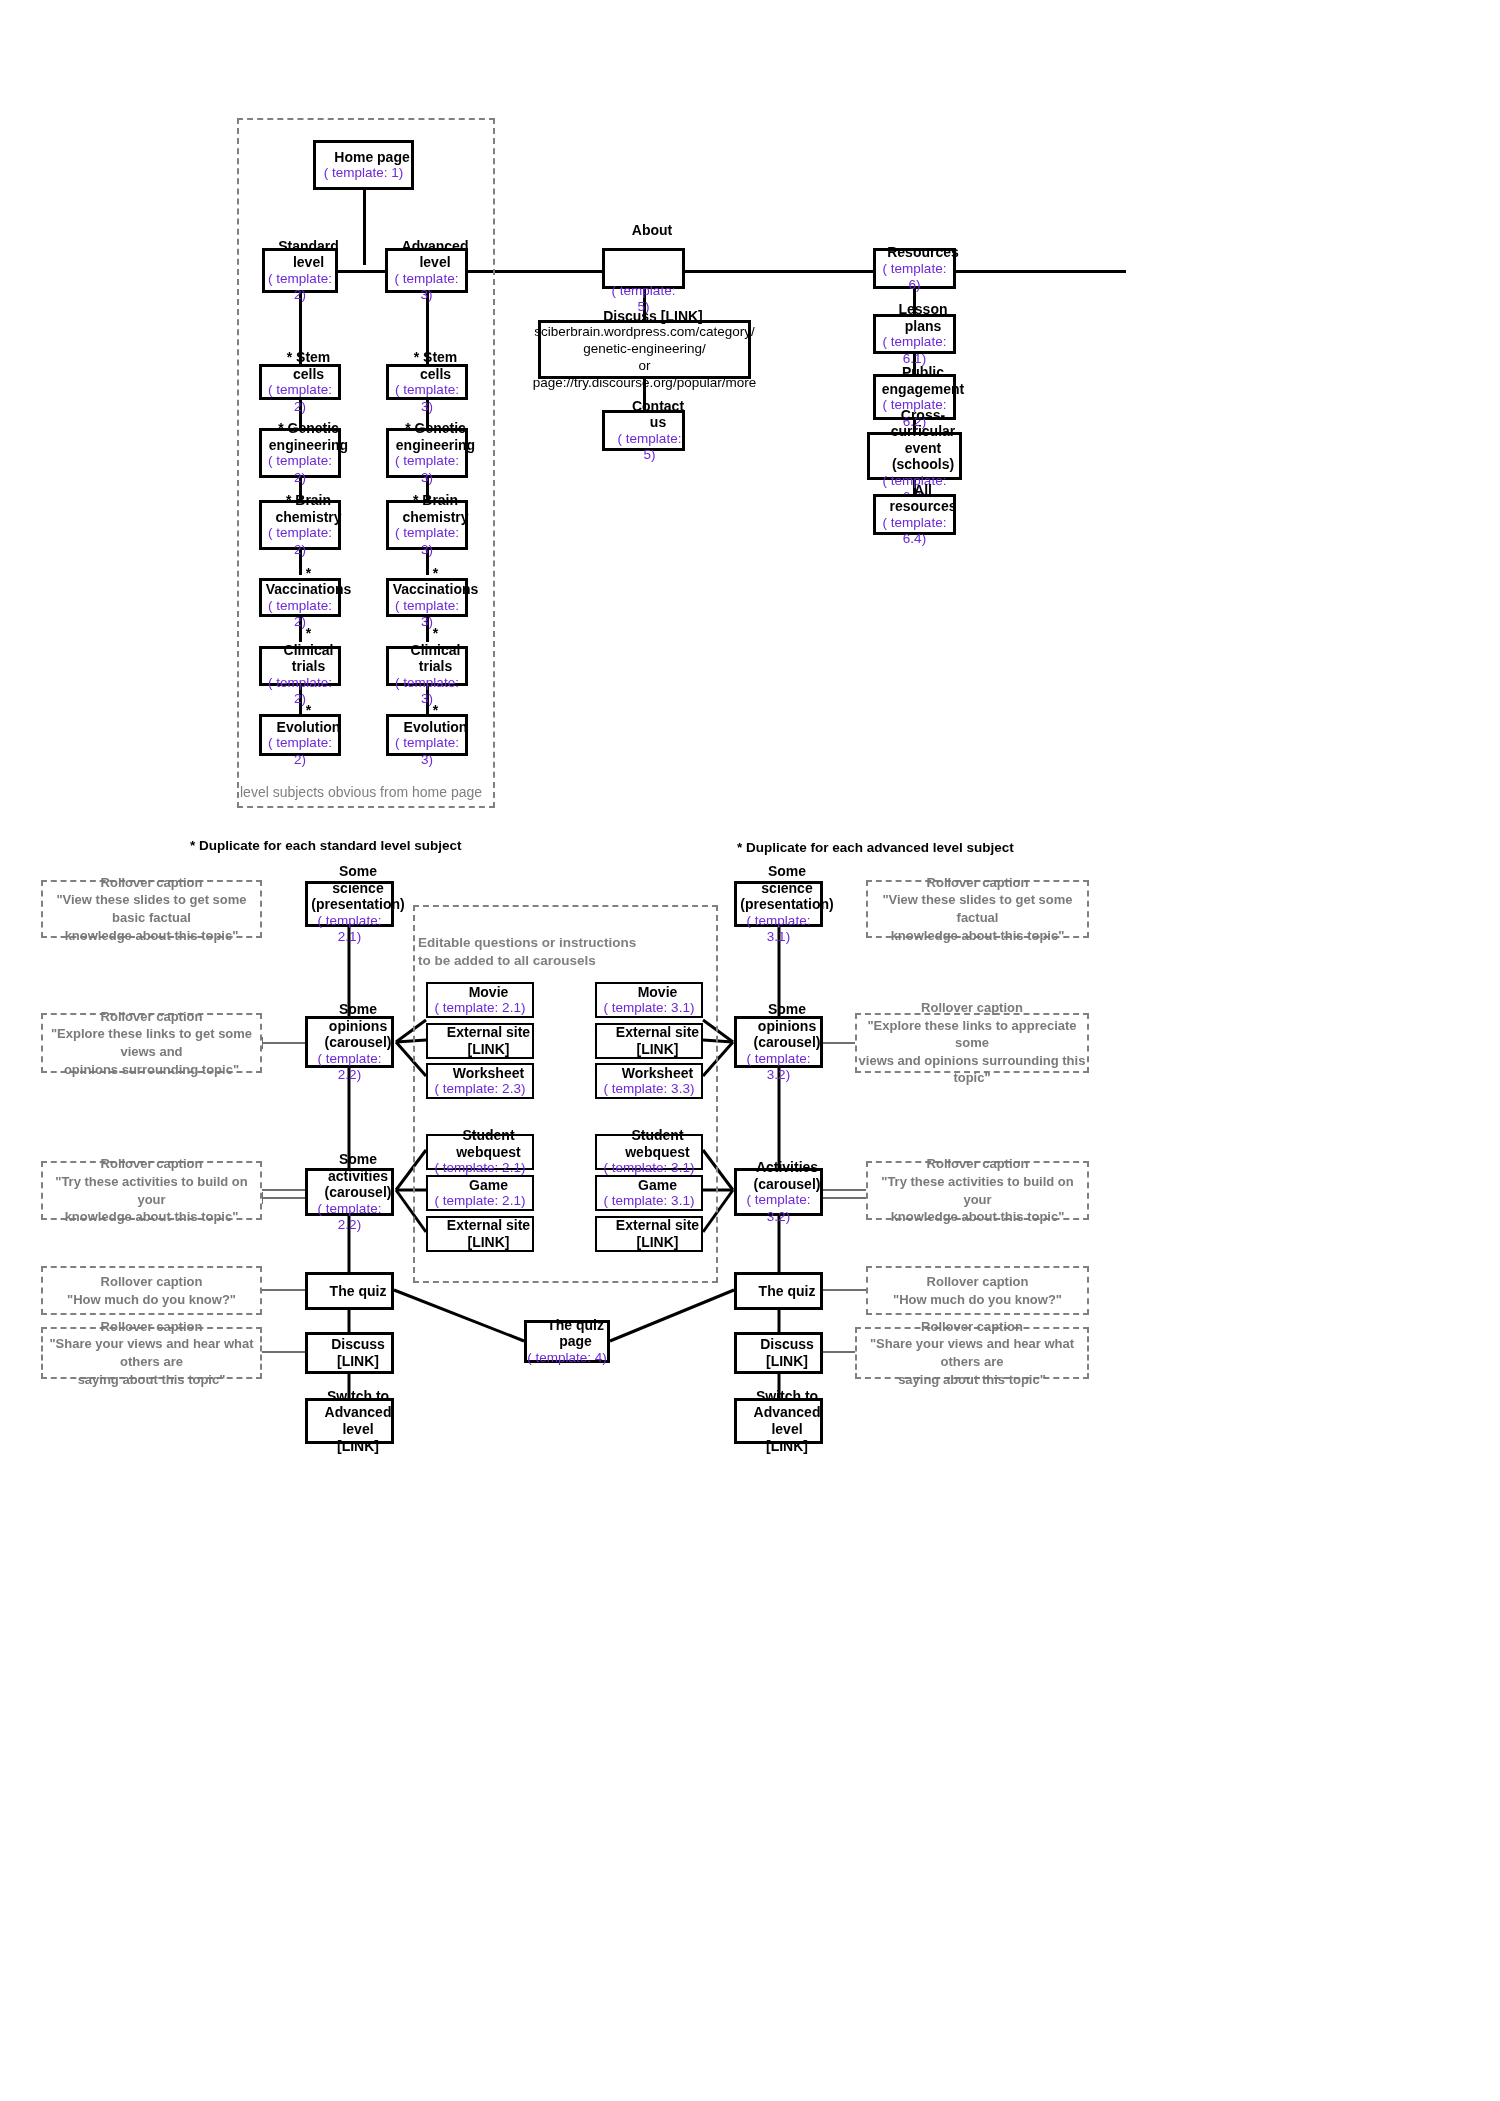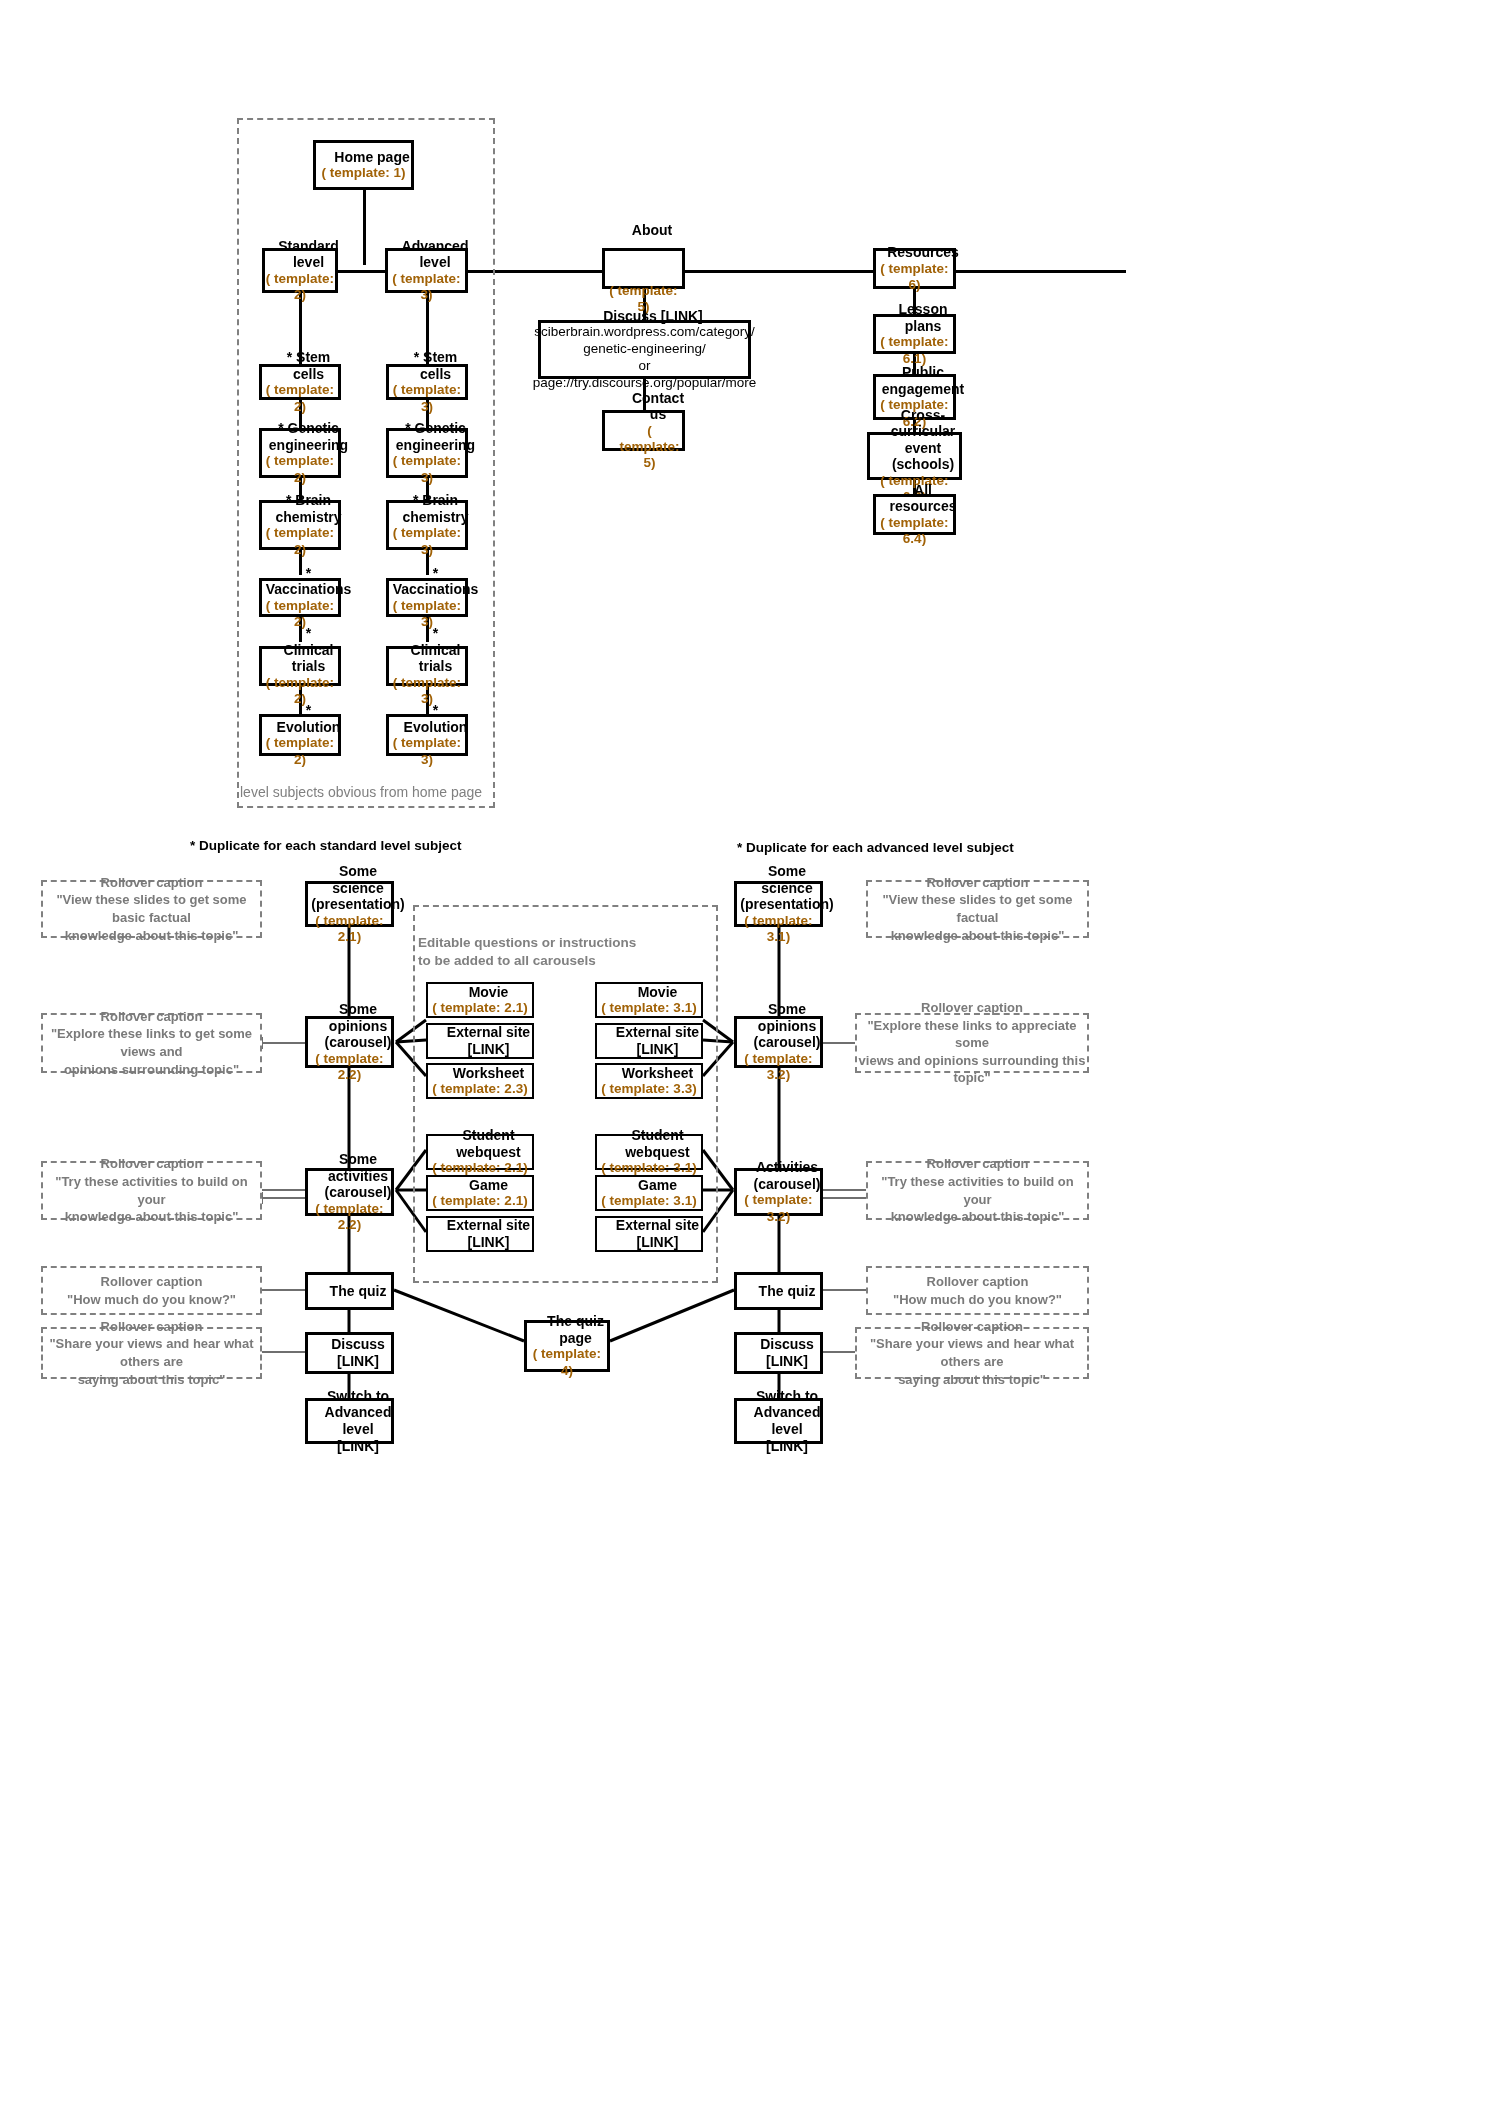--- a/index.html
+++ b/index.html
@@ -4,21 +4,21 @@
 <style>
   html,body{margin:0;padding:0;background:#ffffff;}
   body{font-family:"Liberation Sans","DejaVu Sans",sans-serif;}
   #page{position:relative;width:1500px;height:2101px;background:#fff;overflow:hidden;}
 
   
   .node{position:absolute;box-sizing:border-box;border:3px solid #000;background:#fff;
         display:flex;flex-direction:column;align-items:center;justify-content:center;
         text-align:center;z-index:5;}
   .node .t{font-weight:bold;color:#000;font-size:14px;line-height:1.18;margin-left:17px;}
-  .node .s{color:#a16207;font-size:13.5px;line-height:1.2;font-weight:bold;}
+  .node .s{color:#6d28d9;font-size:13.5px;line-height:1.2;font-weight:normal;}
   .node .u{color:#000;font-size:13.5px;line-height:1.25;font-weight:normal;}
 
   .node.thin{border-width:2px;}
 
   
   .dashed{position:absolute;box-sizing:border-box;border:2px dashed #808080;background:transparent;z-index:2;}
   .caption{position:absolute;box-sizing:border-box;border:2px dashed #808080;background:#fff;
            display:flex;flex-direction:column;align-items:center;justify-content:center;
            text-align:center;color:#7a7a7a;font-weight:bold;font-size:13px;line-height:1.35;z-index:4;}
   .note{position:absolute;color:#808080;font-weight:bold;font-size:13.5px;line-height:1.35;z-index:3;}
@@ -365,18 +365,18 @@
 views and opinions surrounding this topic"</div>
   <div class="caption" style="left:866px;top:1161px;width:223px;height:59px;white-space:pre-line;">Rollover caption
 "Try these activities to build on your
 knowledge about this topic"</div>
   <div class="caption" style="left:866px;top:1266px;width:223px;height:49px;white-space:pre-line;">Rollover caption
 "How much do you know?"</div>
   <div class="caption" style="left:855px;top:1327px;width:234px;height:52px;white-space:pre-line;">Rollover caption
 "Share your views and hear what others are
 saying about this topic"</div>
 
-  <div class="node" style="left:524px;top:1320px;width:86px;height:52px;justify-content:center;">
+  <div class="node" style="left:524px;top:1320px;width:86px;height:43px;justify-content:center;">
     <div class="t ml">The quiz page</div>
     <div class="s">( template: 4)</div>
   </div>
 
 </div>
 
 </body></html>

